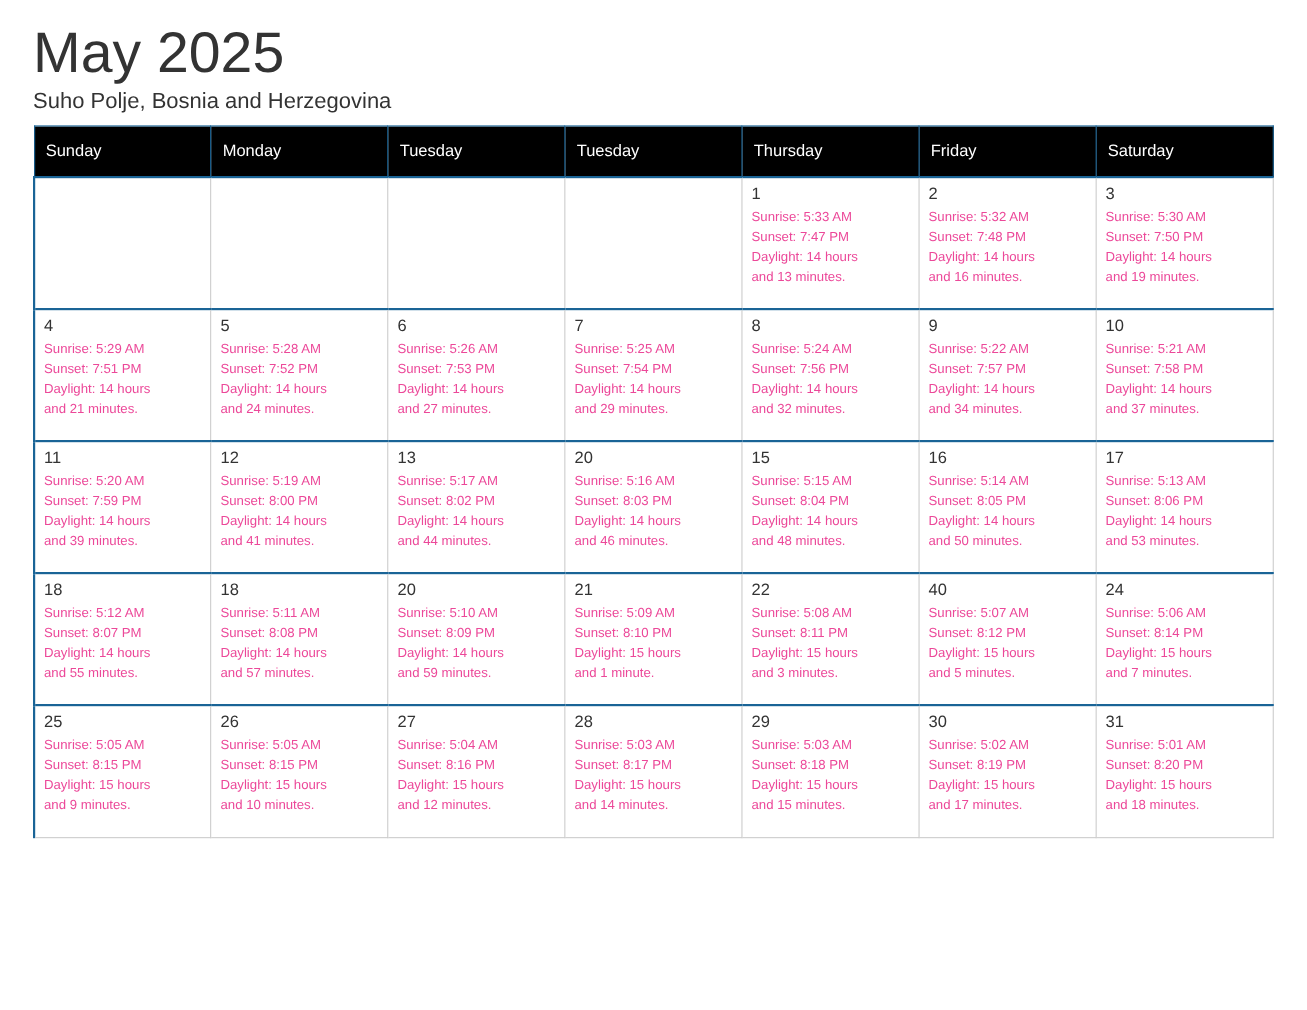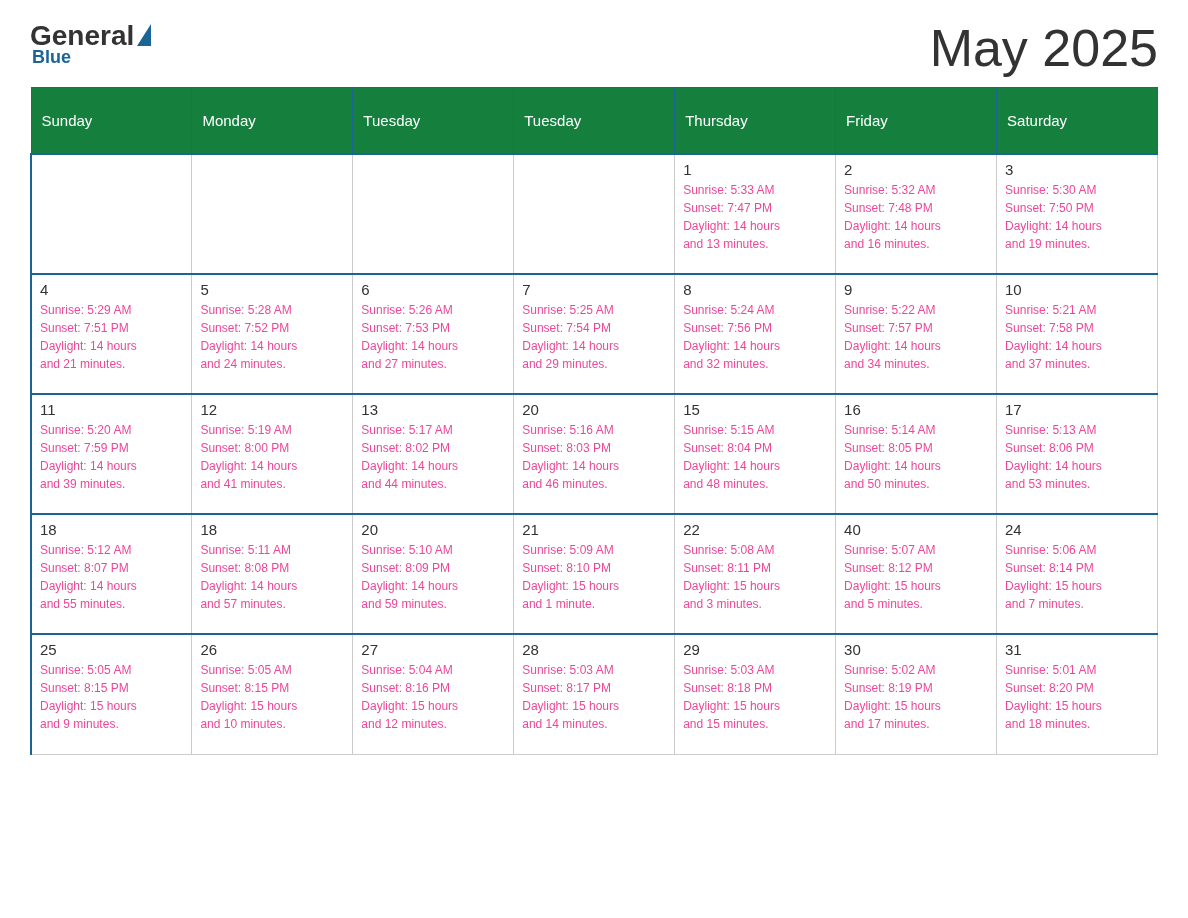--- a/index.html
+++ b/index.html
@@ -58,23 +58,23 @@
       font-size: 20px;
       color: #333;
       margin-top: 4px;
     }
     .calendar {
       width: 100%;
       border-collapse: collapse;
       margin-top: 10px;
     }
     .calendar th {
-      background-color: #15803d;
+      background-color: #000000;
       color: #fff;
-      padding: 24px 10px;
+      padding: 14px 10px;
       text-align: left;
       font-size: 15px;
       font-weight: normal;
       border: 1px solid #1a6496;
     }
     .calendar td {
       border: 1px solid #ccc;
       vertical-align: top;
       padding: 6px 8px;
       width: 14.28%;
@@ -99,29 +99,23 @@
       border-left: 2px solid #1a6496;
     }
     .calendar tbody tr td {
       border-top: 2px solid #1a6496;
     }
   </style>
 </head>
 <body>
 
 <div class="header">
-  <div class="logo">
-    <div class="logo-top">
-      <span class="logo-general">General</span>
-      <div class="logo-triangle"></div>
-    </div>
-    <span class="logo-bottom">Blue</span>
-  </div>
   <div class="title-area">
     <div class="month-title">May 2025</div>
+    <div class="location">Suho Polje, Bosnia and Herzegovina</div>
   </div>
 </div>
 
 <table class="calendar">
   <thead>
     <tr>
     <th>Sunday</th>
         <th>Monday</th>
         <th>Tuesday</th>
         <th>Tuesday</th>

